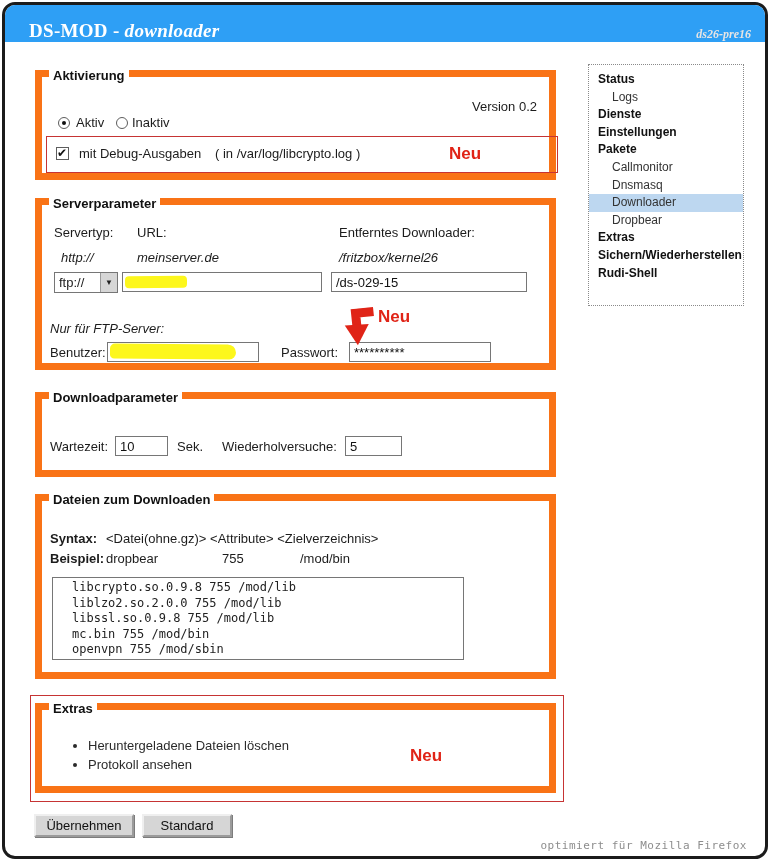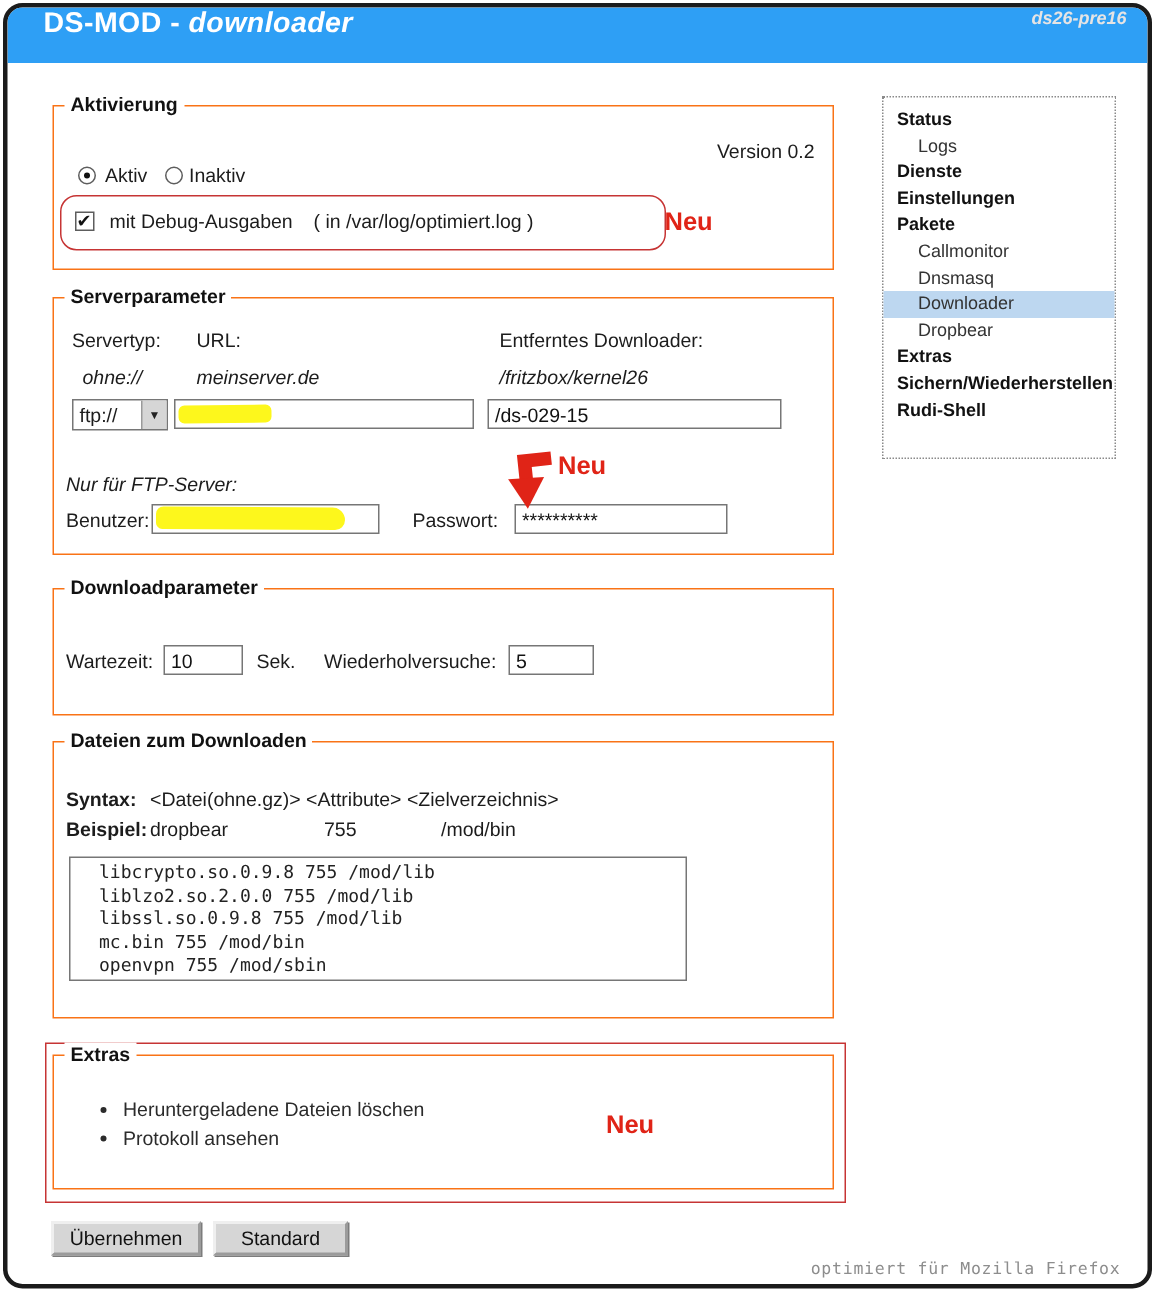--- a/index.html
+++ b/index.html
@@ -5,36 +5,37 @@
   * { margin:0; padding:0; box-sizing:border-box; }
   html,body { background:#fff; }
   body { font-family:"Liberation Sans", sans-serif; color:#1c1c1c; }
   .page {
     position:relative; width:766px; height:857px; margin:2px;
     border:3px solid #1b1b1b; border-radius:13px; background:#fff; overflow:hidden;
   }
   
   .hdr {
     position:absolute; top:0; left:0; right:0; height:37px;
-    background:#2e9ff5; display:flex; align-items:flex-start;
+    background:#2e9ff5; display:flex; align-items:flex-end;
     padding:0 14px 0 24px;
+    font-family:Liberation Serif, serif;
   }
   .hdr-title { color:#fff; font-size:19px; font-weight:bold; letter-spacing:.3px; }
   .hdr-title .em { font-style:italic; }
   .hdr-ver { margin-left:auto; color:#e6e4e4; font-size:12px; font-weight:bold; font-style:italic; }
   
   .menu {
     position:absolute; left:583px; top:59px; width:156px; height:242px;
     border:1px dotted #8a8a8a; padding:6px 0 0 0; background:#fff;
   }
   .mi { font-size:12px; line-height:17.6px; padding-left:9px; font-weight:bold; color:#111; cursor:pointer; white-space:nowrap; }
   .mi.sub { padding-left:23px; font-weight:normal; color:#333; }
   .mi.sel { background:#bdd7f0; }
   
-  .fs { position:absolute; border:1px solid #f97316; background:#fff; }
+  .fs { position:absolute; border:7px solid #f97316; background:#fff; }
   .fs-legend {
     position:absolute; top:-9px; left:7px; background:#fff; padding:0 4px;
     font-size:13px; font-weight:bold; color:#111; white-space:nowrap;
   }
   .lbl { position:absolute; font-size:13px; color:#1c1c1c; white-space:nowrap; }
   .it { font-style:italic; }
   .b { font-weight:bold; }
   .neu { position:absolute; color:#e02417; font-weight:bold; font-size:17px; }
   .redbox { position:absolute; border:1px solid #c63434; }
   
@@ -93,34 +94,34 @@
     <div class="mi">Rudi-Shell</div>
   </div>
 
   <div class="fs" style="left:30px; top:65px; width:521px; height:110px;">
     <span class="fs-legend">Aktivierung</span>
     <span class="lbl" style="right:12px; top:22px;">Version 0.2</span>
     <span class="radio on" style="left:16px; top:40px;"></span>
     <span class="lbl" style="left:34px; top:38px;">Aktiv</span>
     <span class="radio" style="left:74px; top:40px;"></span>
     <span class="lbl" style="left:90px; top:38px;">Inaktiv</span>
-    <div class="redbox" style="left:4px; top:59px; width:404px; height:37px;border-radius:11px;">
+    <div class="redbox" style="left:4px; top:59px; width:512px; height:37px;">
       <span class="chk on" style="left:9px; top:10px;"></span>
       <span class="lbl" style="left:32px; top:9px;">mit Debug-Ausgaben</span>
-      <span class="lbl" style="left:168px; top:9px;">( in /var/log/optimiert.log )</span>
+      <span class="lbl" style="left:168px; top:9px;">( in /var/log/libcrypto.log )</span>
       <span class="neu" style="left:402px; top:7px;">Neu</span>
     </div>
   </div>
 
   <div class="fs" style="left:30px; top:193px; width:521px; height:172px;">
     <span class="fs-legend">Serverparameter</span>
     <span class="lbl" style="left:12px; top:20px;">Servertyp:</span>
     <span class="lbl" style="left:95px; top:20px;">URL:</span>
     <span class="lbl" style="left:297px; top:20px;">Entferntes Downloader:</span>
-    <span class="lbl it" style="left:19px; top:45px;">ohne://</span>
+    <span class="lbl it" style="left:19px; top:45px;">http://</span>
     <span class="lbl it" style="left:95px; top:45px;">meinserver.de</span>
     <span class="lbl it" style="left:297px; top:45px;">/fritzbox/kernel26</span>
 
     <div class="combo" style="left:12px; top:67px;">
       <span class="combo-text">ftp://</span>
       <span class="combo-btn">▼</span>
     </div>
     <div class="inpwrap" style="left:80px; top:67px; width:200px;">
       <input class="inp" type="text" value="" style="">
       <span class="yellow" style="left:3px; top:4px; width:62px; height:12px; transform:rotate(-.6deg);"></span>

